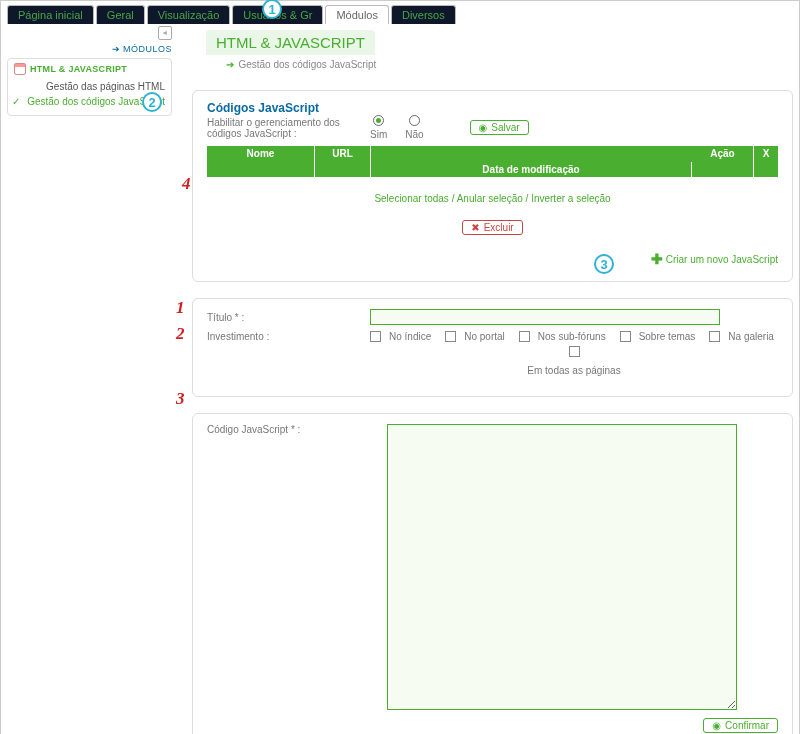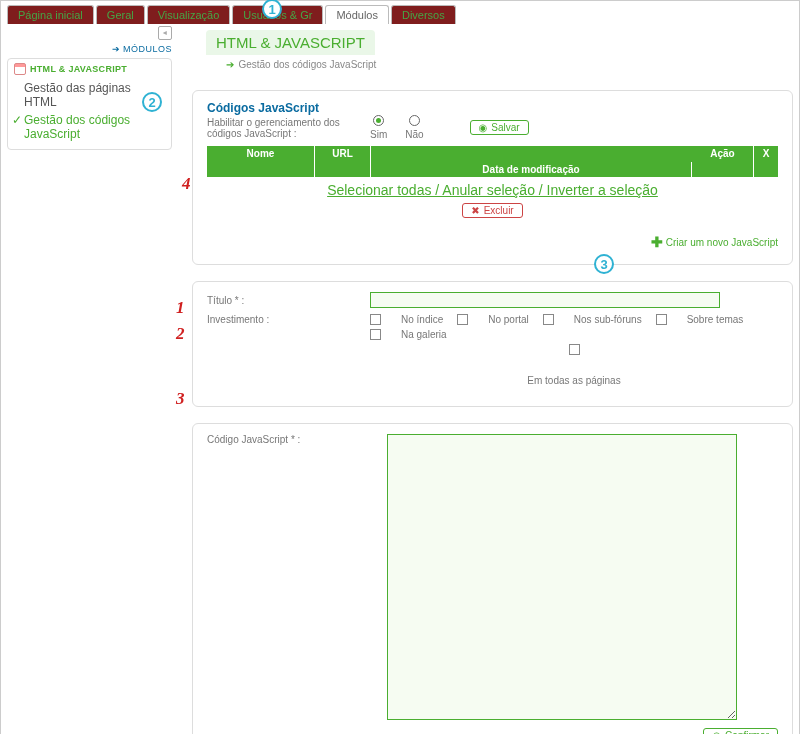--- a/index.html
+++ b/index.html
@@ -1,33 +1,33 @@
 <!DOCTYPE html>
 <html><head>
 <meta charset="utf-8">
 <style>
   * { box-sizing: border-box; margin: 0; padding: 0; }
   body { font-family: Verdana, Arial, sans-serif; font-size: 11px; color: #666; background: #fff; width: 800px; }
   .wrapper { border: 1px solid #ccc; padding: 4px 6px 20px; position: relative; min-height: 725px; }
   
   
   .tabs { display: flex; gap: 0; margin-bottom: 6px; position: relative; }
-  .tab { border: 1px solid #bbb; border-bottom: none; padding: 3px 10px; font-size: 11px; background: #7f1d1d; color: #46a546; cursor: pointer; border-radius: 3px 3px 0 0; margin-right: 2px; }
+  .tab { border: 1px solid #bbb; border-bottom: none; padding: 3px 10px; font-size: 11px; background: #0f172a; color: #46a546; cursor: pointer; border-radius: 3px 3px 0 0; margin-right: 2px; }
   .tab.active { background: #fff; color: #666; position: relative; }
 
   .body { display: flex; }
   
   
   .sidebar { width: 165px; flex-shrink: 0; }
   .modules-link { text-align: right; color: #0a6ba0; font-size: 9px; letter-spacing: 0.5px; margin: 14px 0 4px; position: relative; }
   .sound-icon { position: absolute; right: 0; top: -18px; width: 14px; height: 14px; border: 1px solid #aaa; border-radius: 2px; font-size: 8px; text-align: center; line-height: 12px; color: #aaa; }
   .side-panel { border: 1px solid #ddd; border-radius: 4px; padding: 4px 6px 6px; }
   .side-title { color: #4aae30; font-size: 9px; font-weight: bold; letter-spacing: 0.3px; margin-bottom: 4px; display: flex; align-items: center; gap: 4px; }
   .cal-icon { width: 12px; height: 12px; border: 1px solid #d88; border-radius: 2px; background: linear-gradient(#f99 0 30%, #fff 30% 100%); flex-shrink: 0; }
-  .side-item { font-size: 12px; color: #555; padding: 2px 0 2px 10px; }
+  .side-item { font-size: 10px; color: #555; padding: 2px 0 2px 10px; text-align: right; }
   .side-item.active { color: #4aae30; position: relative; }
   .side-item.active::before { content: "✓"; color: #4aae30; position: absolute; left: -2px; }
 
   
   .content { flex: 1; padding-left: 20px; }
   .page-head { margin: 0 0 20px 14px; }
   .page-title { color: #4aae30; font-size: 15px; background: #eaf7e8; padding: 4px 10px; border-radius: 4px 4px 0 0; display: inline-block; }
   .breadcrumb { font-size: 10px; color: #888; margin: 4px 0 0 20px; }
   .breadcrumb .arrow { color: #4aae30; margin-right: 4px; }
 
@@ -45,29 +45,29 @@
   .btn-red { border-color: #c44; color: #c44; }
   .btn-icon { font-size: 10px; }
 
   .tbl-head { display: flex; background: #4aae30; color: #fff; font-size: 10px; font-weight: bold; margin-top: 6px; }
   .tbl-head div { padding: 2px 6px; text-align: center; border-right: 1px solid #fff; }
   .tbl-h1 { width: 108px; }
   .tbl-h2 { width: 56px; }
   .tbl-h3 { flex: 1; margin-top: 16px; }
   .tbl-h4 { width: 62px; }
   .tbl-h5 { width: 24px; border-right: none !important; }
-  .sel-links { text-align: center; font-size: 14px; color: #4aae30; margin: 5px 0; text-decoration: underline; }
+  .sel-links { text-align: center; font-size: 10px; color: #4aae30; margin: 16px 0; }
   .del-row { text-align: center; margin-bottom: 16px; }
   .create-row { text-align: right; }
   .create-link { color: #4aae30; font-size: 10px; display: inline-flex; align-items: center; gap: 3px; }
   .plus-icon { color: #4aae30; font-size: 14px; font-weight: bold; }
 
   .text-input { border: 1px solid #4aae30; background: #f6fcf2; width: 350px; height: 16px; padding: 1px 4px; font-size: 11px; }
   .check-row { display: flex; flex-wrap: wrap; gap: 4px 14px; font-size: 10px; color: #777; }
-  .check { display: inline-flex; align-items: center; gap: 20px; }
+  .check { display: inline-flex; align-items: center; gap: 8px; }
   .check-box { width: 11px; height: 11px; border: 1px solid #888; background: #fff; }
 
   .code-area { border: 1px solid #4aae30; background: #f6fcf2; width: 350px; height: 286px; padding: 4px; font-family: monospace; font-size: 11px; resize: both; }
   .confirm-row { text-align: right; margin-top: 8px; }
 
   
   .circ { position: absolute; width: 20px; height: 20px; border: 2px solid #2fb2d3; border-radius: 50%; color: #2fb2d3; font-weight: bold; font-size: 13px; text-align: center; line-height: 17px; background: #fff; z-index: 10; pointer-events: none; }
   .rednum { position: absolute; color: #d02020; font-weight: bold; font-size: 17px; font-style: italic; z-index: 10; pointer-events: none; text-shadow: 1px 1px 0 #fff; font-family: Georgia, serif; }
 </style>
 </head>

